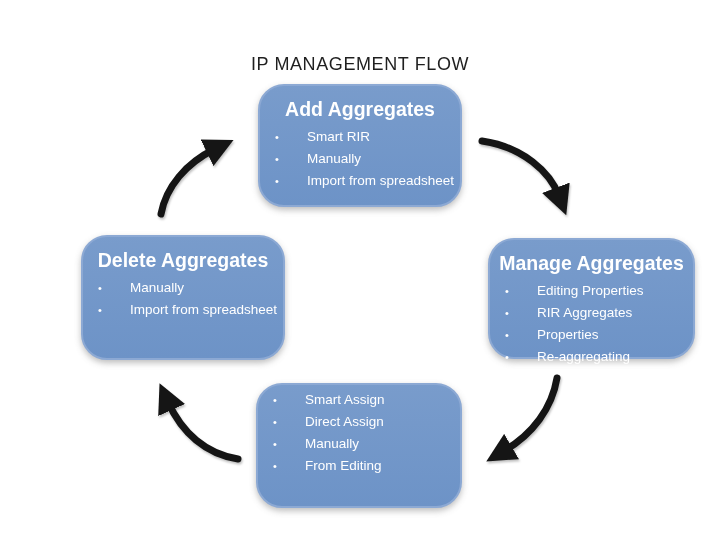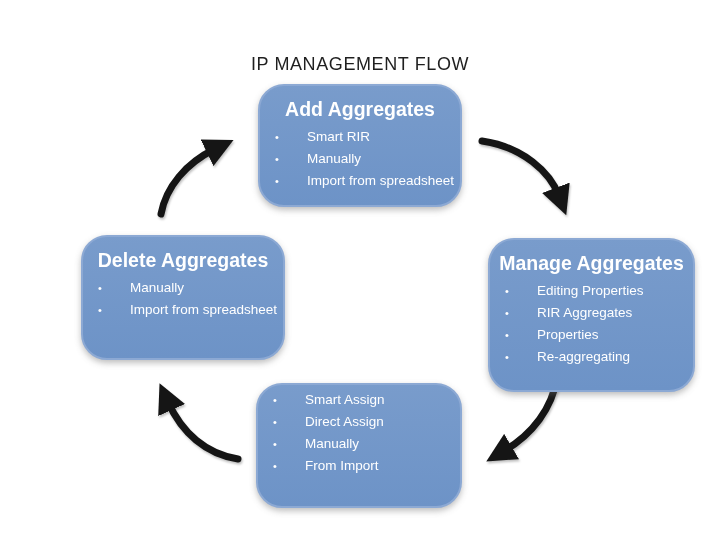--- a/index.html
+++ b/index.html
@@ -65,21 +65,21 @@
     font-size: 13.5px;
   }
   .box-list .bullet {
     position: absolute;
     left: 15px;
     top: 0;
     font-size: 11px;
   }
   
   #box-0 { left: 258px; top:  84px; width: 204px; height: 123px; }
-  #box-1 { left: 488px; top: 238px; width: 207px; height: 154px; }
+  #box-1 { left: 488px; top: 238px; width: 207px; height: 121px; }
   #box-2 { left: 256px; top: 383px; width: 206px; height: 125px; }
   #box-3 { left:  33px; top: 235px; width: 204px; height: 125px; margin-left: 48px; }
 </style>
 </head>
 <body>
 
 <div class="slide">
 
   <div class="slide-title">IP MANAGEMENT FLOW</div>
 
@@ -112,21 +112,21 @@
         <li><span class="bullet">•</span><span>Properties</span></li>
         <li><span class="bullet">•</span><span>Re-aggregating</span></li>
       </ul>
   </div>
 
   <div class="box" id="box-2">
     <ul class="box-list">
         <li><span class="bullet">•</span><span>Smart Assign</span></li>
         <li><span class="bullet">•</span><span>Direct Assign</span></li>
         <li><span class="bullet">•</span><span>Manually</span></li>
-        <li><span class="bullet">•</span><span>From Import</span></li>
+        <li><span class="bullet">•</span><span>From Editing</span></li>
       </ul>
   </div>
 
   <div class="box" id="box-3">
     <div class="box-title">Delete Aggregates</div>
     <ul class="box-list">
         <li><span class="bullet">•</span><span>Manually</span></li>
         <li><span class="bullet">•</span><span>Import from spreadsheet</span></li>
       </ul>
   </div>

